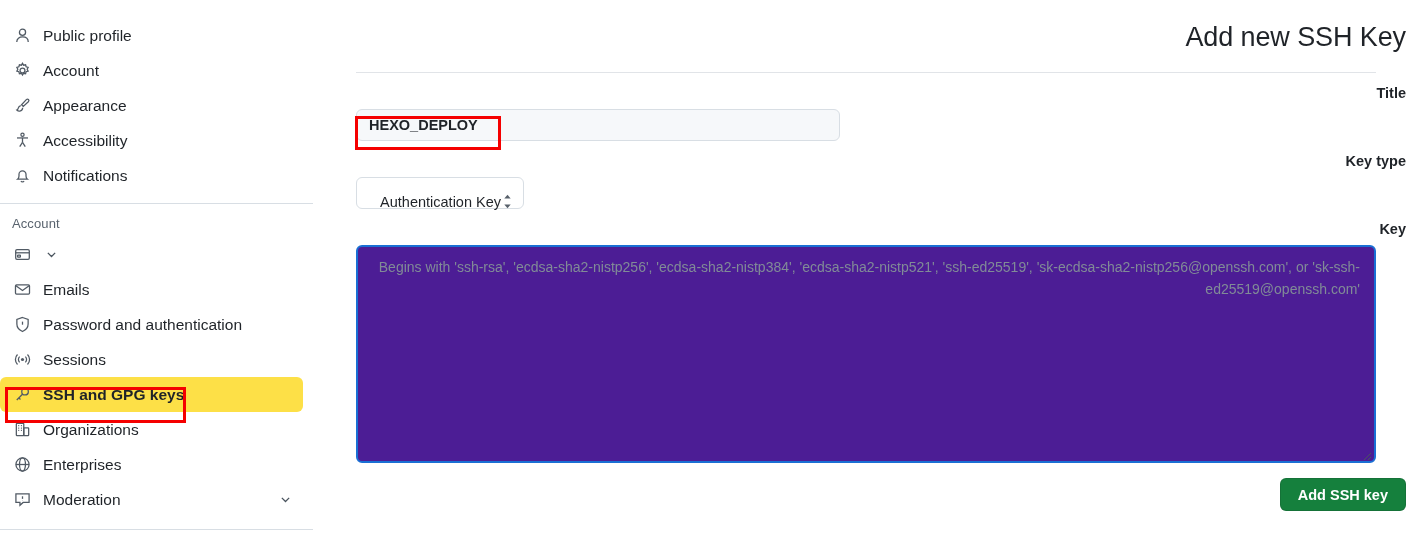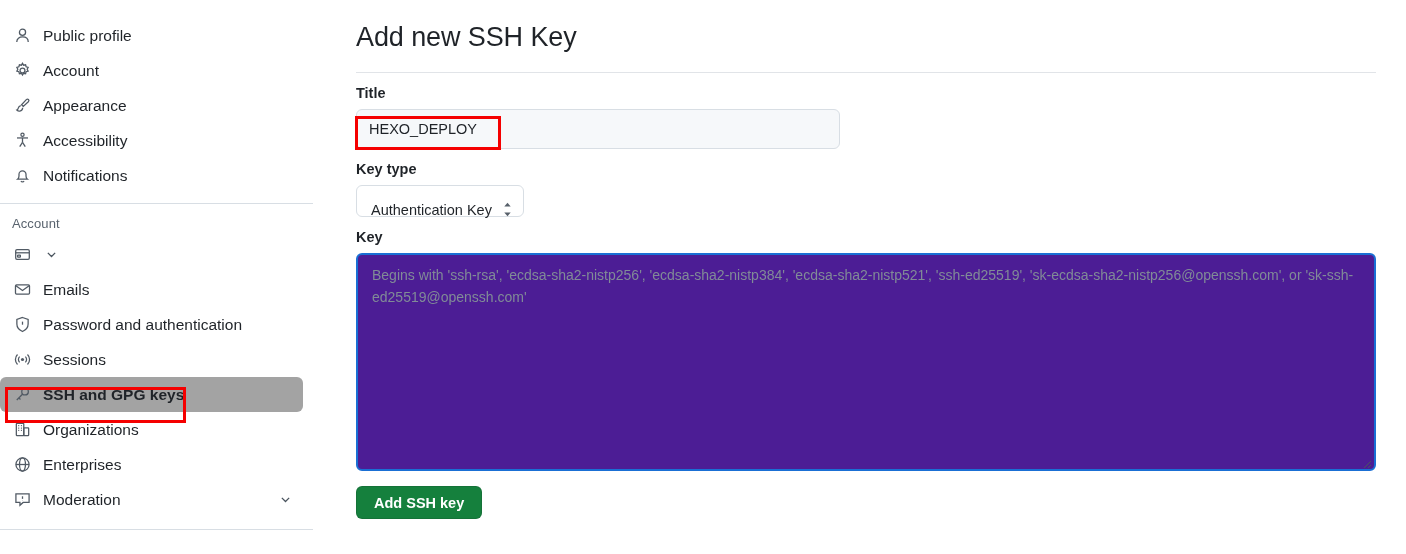--- a/index.html
+++ b/index.html
@@ -38,21 +38,21 @@
     color: #515a64;
   }
   .nav-item .ico svg { display: block; }
   .nav-item .lbl { flex: 1 1 auto; }
   .nav-item .chev {
     width: 16px; height: 16px; flex: 0 0 16px;
     display: flex; align-items: center; justify-content: center;
     color: #4a545e;
   }
   .nav-item.active {
-    background: #a3a3a3;
+    background: #fde047;
     font-weight: bold;
     align-items: center;
   }
   .nav-item.active .lbl { font-weight: bold; }
 
   .sidebar-divider {
     height: 1px;
     background: #d8dee4;
     margin: 10px 0 0 0;
     width: 313px;
@@ -69,21 +69,21 @@
     position: absolute;
     border: 3px solid #f50000;
     pointer-events: none;
     z-index: 40;
   }
 
   
   #main {
     position: absolute;
     left: 356px; top: 0;
-    width: 1050px; height: 554px;
+    width: 1050px; height: 554px; text-align: right;
   }
   #page-title {
     font-size: 27px;
     font-weight: normal;
     color: #1f2328;
     letter-spacing: -0.1px;
     padding-top: 22px;
   }
   .title-rule {
     height: 1px; background: #e1e4e8;
@@ -92,29 +92,30 @@
   }
   .field-label {
     font-size: 14.5px;
     font-weight: bold;
     color: #1f2328;
     margin-top: 12px;
     margin-bottom: 8px;
   }
   .text-input {
     position: relative;
-    width: 484px; height: 40px;
+    width: 484px; height: 32px;
     background: #f6f8fa;
     border: 1px solid #d8dee4;
     border-radius: 6px;
     display: flex; align-items: center;
     padding: 0 12px;
     font-size: 14.5px;
     color: #1f2328;
     font-family: "Liberation Sans", sans-serif;
+    font-weight: bold;
   }
   .select-wrap {
     position: relative;
     width: 168px; height: 32px;
     background: #ffffff;
     border: 1px solid #d8dee4;
     border-radius: 6px;
     display: flex; align-items: center;
     padding: 17px 10px 0 14px;
     font-size: 14.5px;

